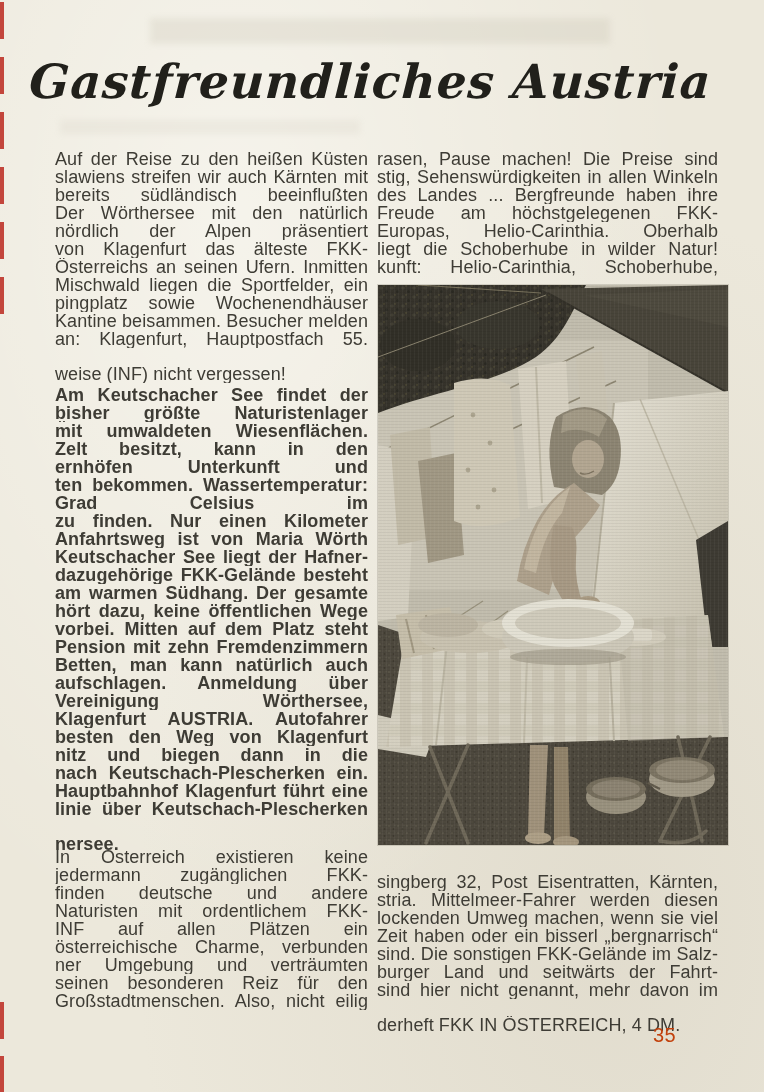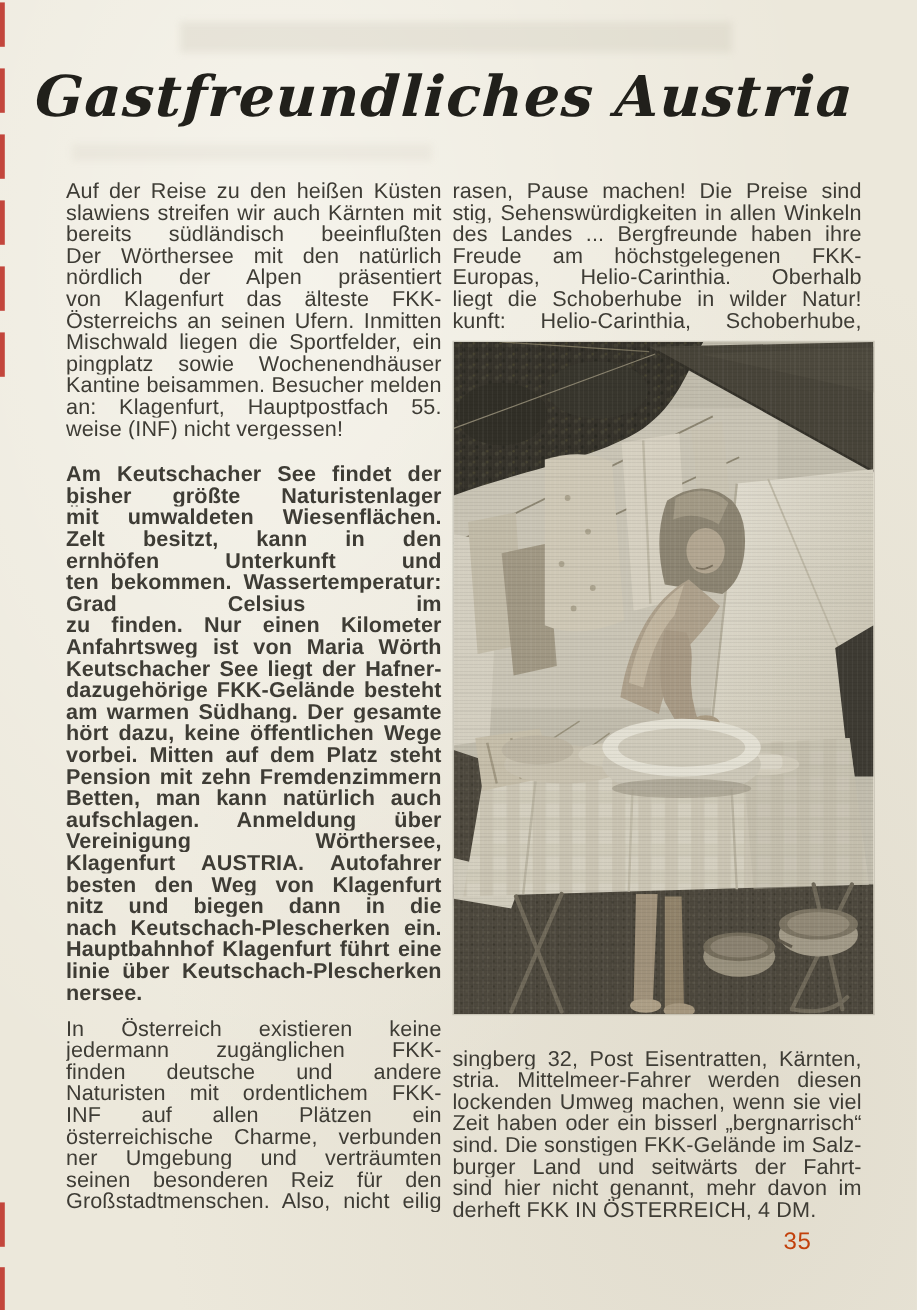--- a/index.html
+++ b/index.html
@@ -18,21 +18,21 @@
     text-align:center;
     font-family:"DejaVu Serif", serif;
     font-style:italic;font-weight:bold;
     font-size:47px;letter-spacing:1px;color:#21201b;
     transform:skewX(-3deg);
   }
   .col{position:absolute;font-size:18px;letter-spacing:.1px;line-height:18px;color:#3e3c35;}
   .col-left{left:55px;width:313px;}
   .col-right{left:377px;width:341px;}
   .jline{text-align:justify;text-align-last:justify;height:18px;overflow:hidden;white-space:normal;}
-  .jlast{text-align-last:left;}
+  .jlast{text-align-last:left;margin-top:17px;}
   .pagenum{position:absolute;left:653px;top:1024px;font-size:20px;color:#c2410c;letter-spacing:.5px;}
   .photo{
     position:absolute;left:378px;top:285px;width:350px;height:560px;
     box-shadow:0 0 0 1px rgba(70,64,52,.18);
     overflow:hidden;
   }
   .photo svg{display:block;}
   .grain{
     position:absolute;inset:0;pointer-events:none;
     background:

